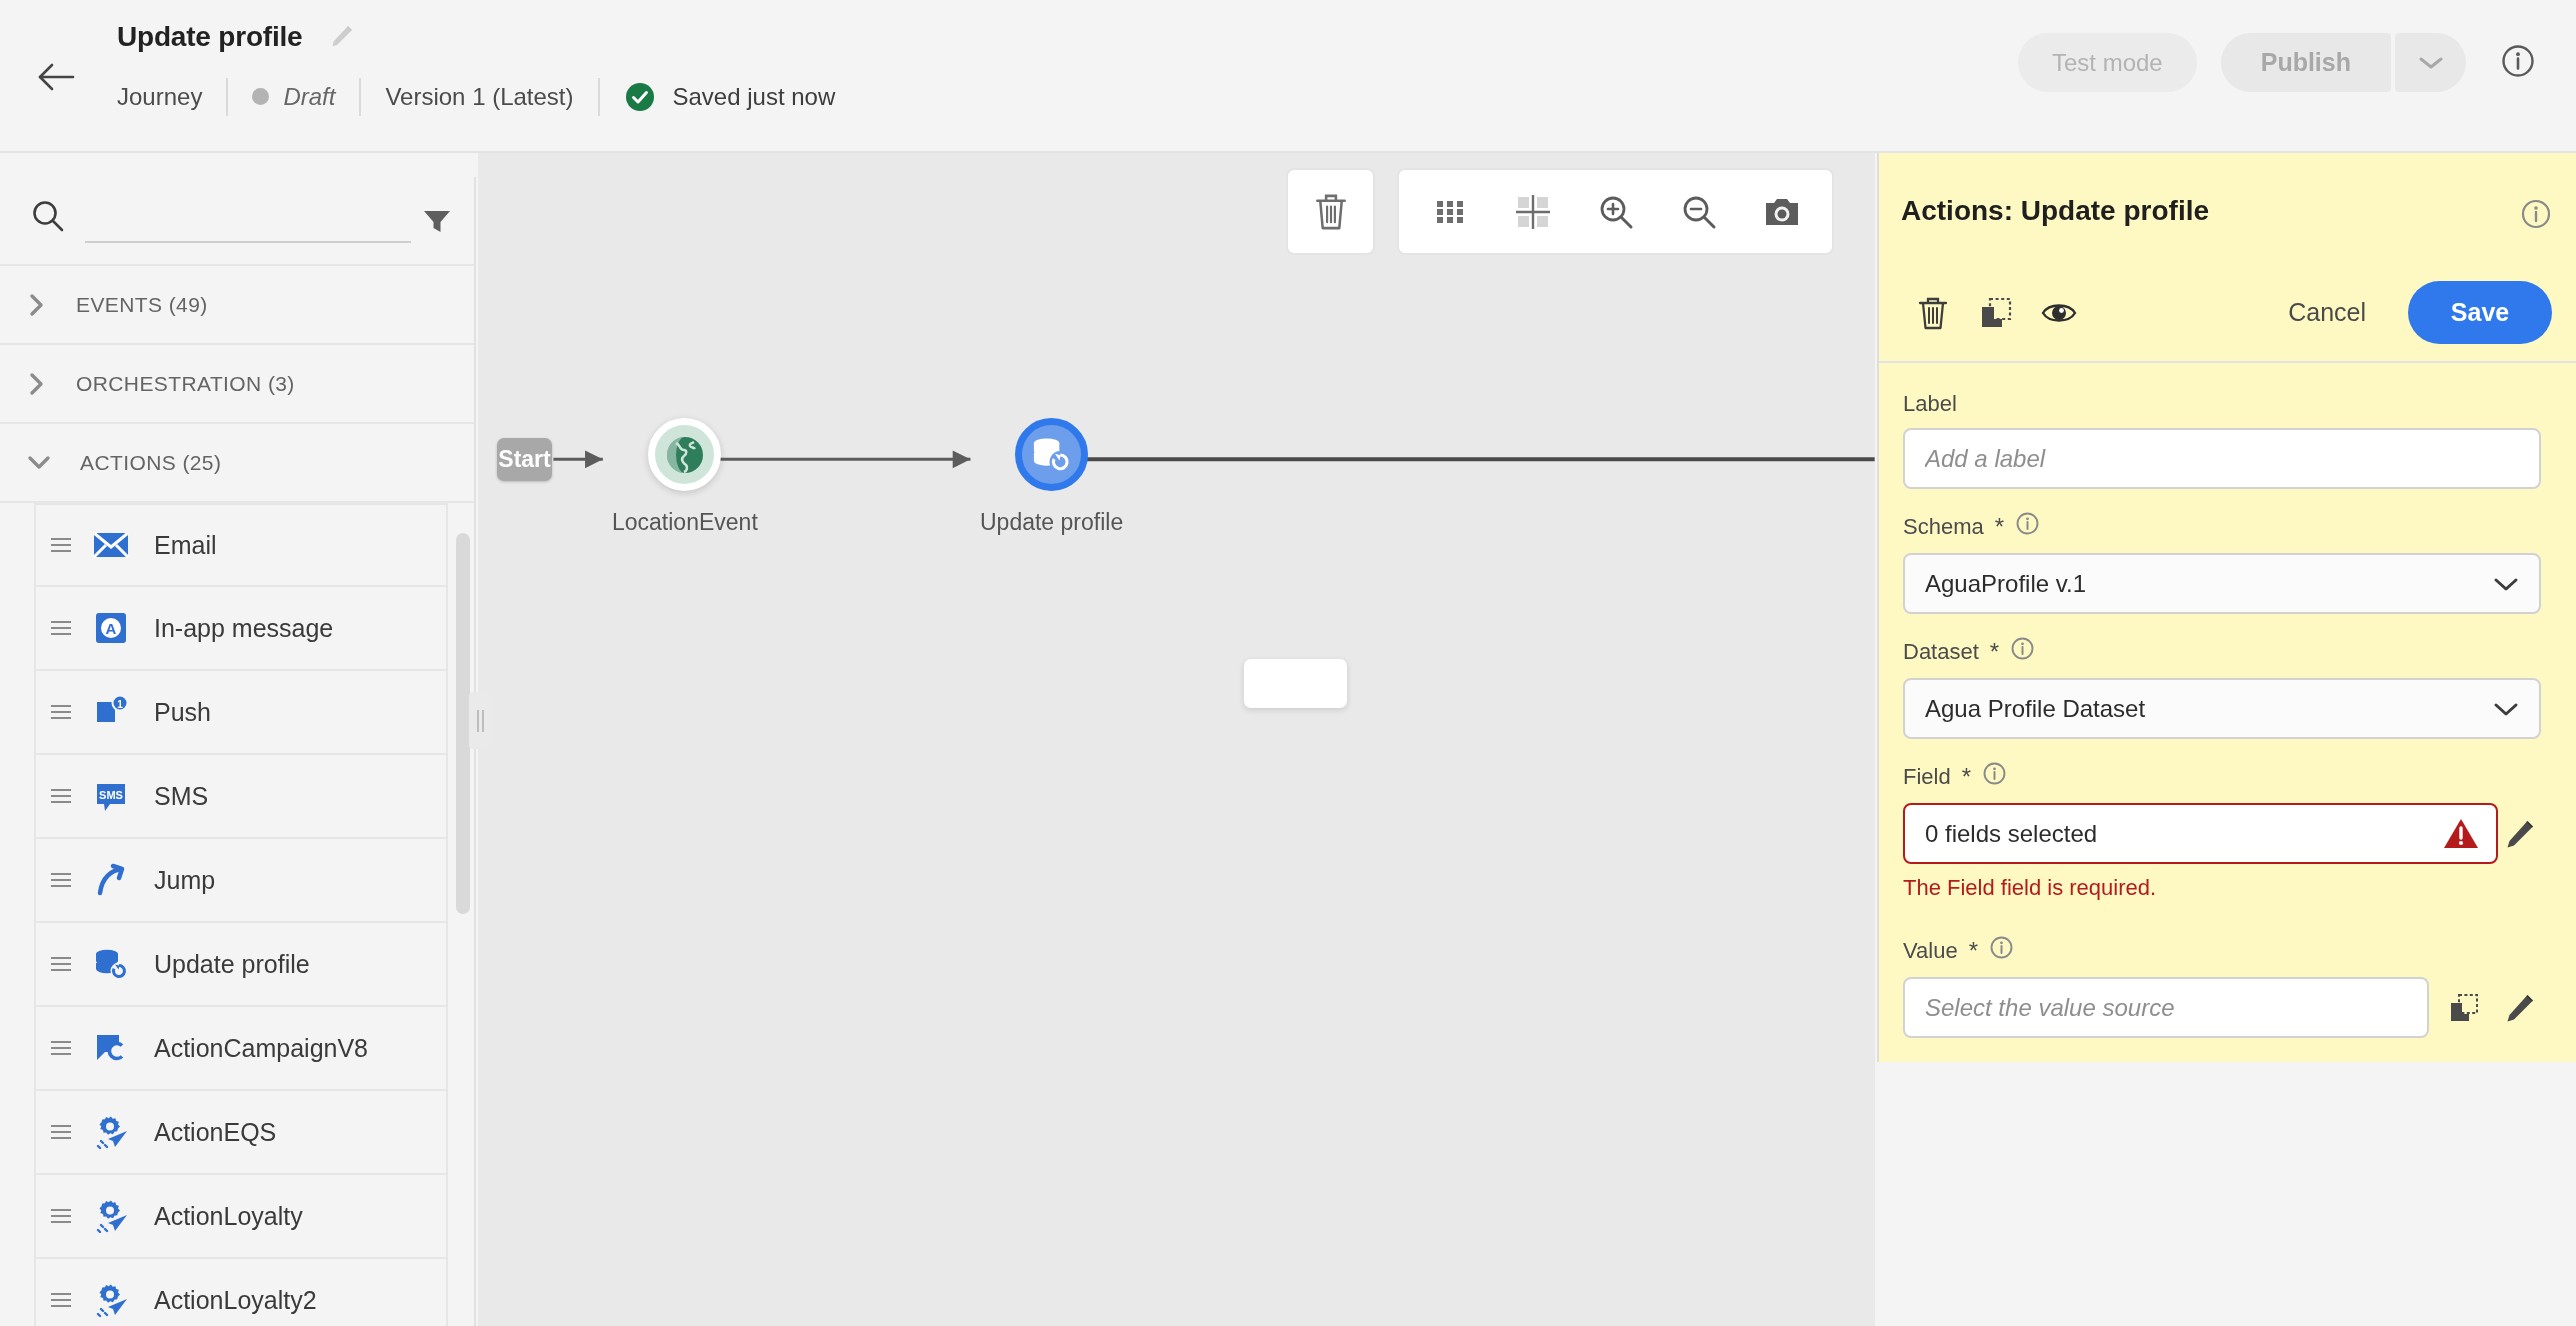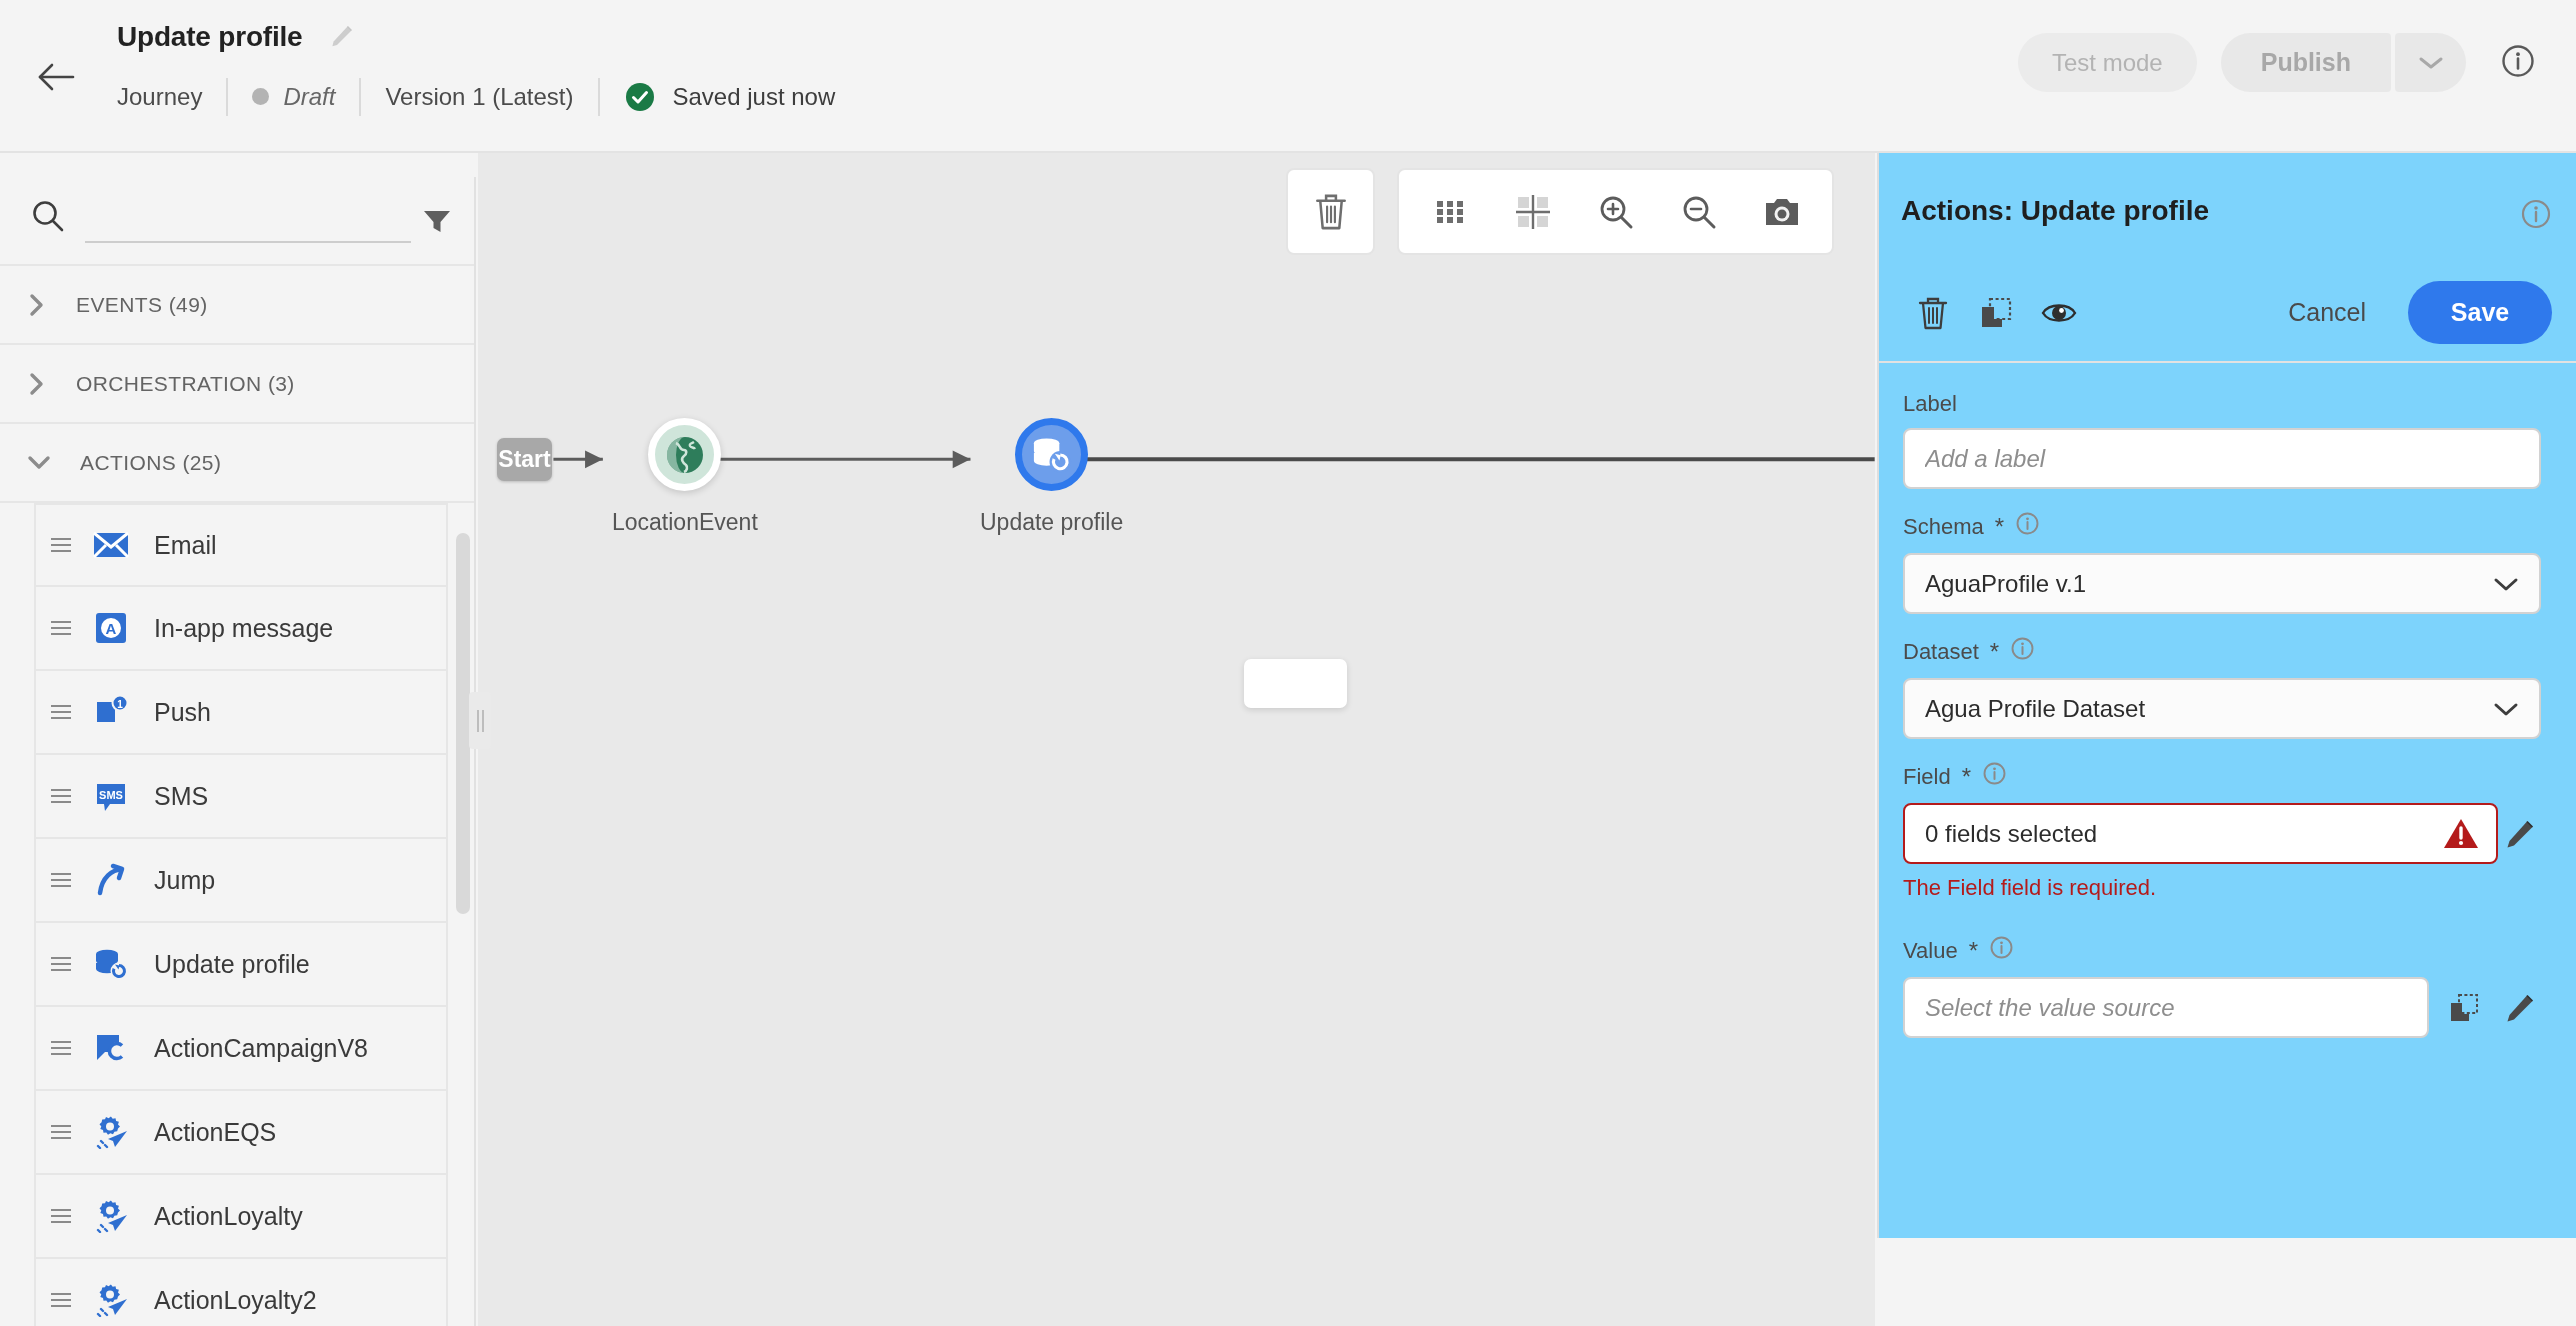--- a/index.html
+++ b/index.html
@@ -141,22 +141,22 @@
     display: flex; align-items: center; justify-content: center; cursor: pointer;
   }
   .node-label { margin-top: 18px; font-size: 23px; color: #555; white-space: nowrap; }
   #node-location { left: 134px; top: 265px; }
   #node-location .node-circle { background: #cfe5da; border: 7px solid #ffffff; box-shadow: 0 2px 7px rgba(0,0,0,.16); }
   #node-update { left: 502px; top: 265px; }
   #node-update .node-circle { background: #6d9eeb; border: 7px solid #2f79ec; }
 
   
   #right-panel {
-    position: absolute; left: 1877px; top: 153px; width: 699px; height: 1085px;
-    background: #7dd3fc; border-left: 2px solid #dedede; overflow: hidden;
+    position: absolute; left: 1877px; top: 153px; width: 699px; height: 909px;
+    background: #fef9c3; border-left: 2px solid #dedede; overflow: hidden;
   }
   #panel-head { position: relative; height: 111px; }
   #panel-title { position: absolute; left: 22px; top: 42px; font-size: 28px; font-weight: bold; color: #1f1f1f; }
   #panel-info-icon { position: absolute; right: 24px; top: 45px; cursor: pointer; }
   #panel-toolbar {
     position: relative; height: 99px; display: flex; align-items: center; padding: 0 24px 0 22px;
     border-bottom: 2px solid #e2e2e2;
   }
   .ptool { width: 63px; height: 63px; display: flex; align-items: center; justify-content: center; cursor: pointer; }
   #panel-toolbar .spacer { flex: 1; }

